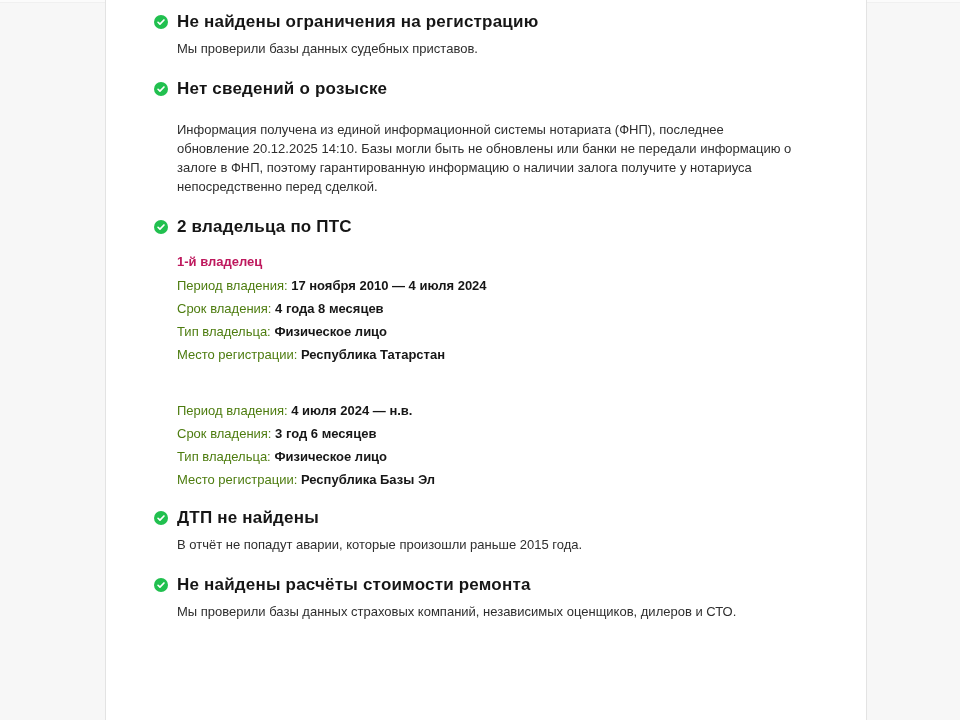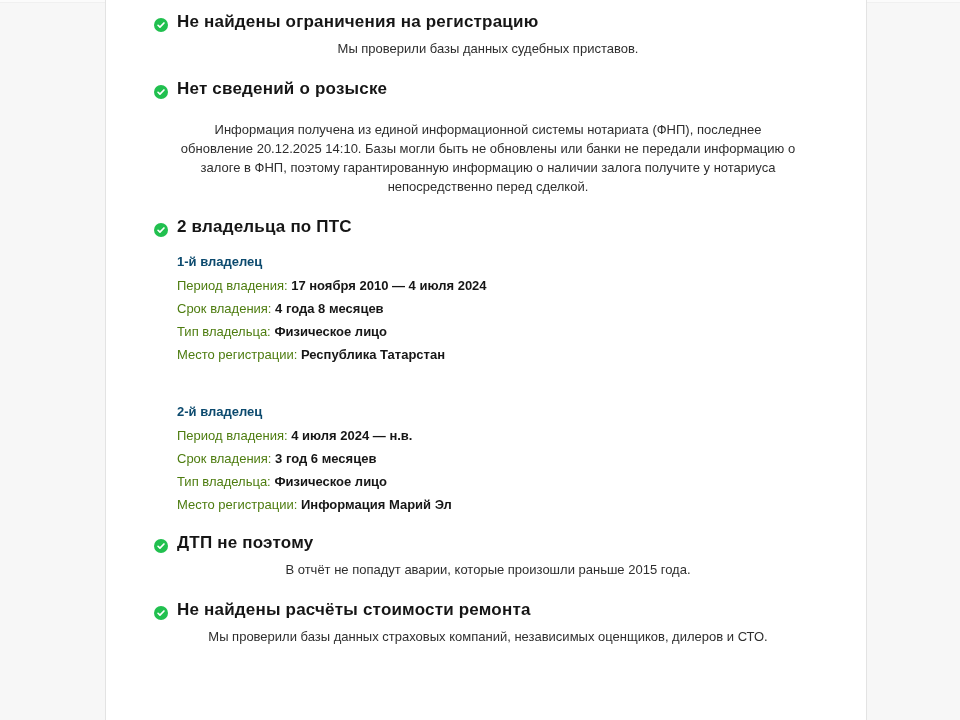--- a/index.html
+++ b/index.html
@@ -15,35 +15,35 @@
     background:#fbfbfb; border-bottom:1px solid #f0f0f0;
   }
   .report-panel {
     position:absolute; left:105px; top:0; width:762px; height:720px;
     background:#ffffff;
     border-left:1px solid #e3e3e3;
     border-right:1px solid #e3e3e3;
     padding:12px 48px 0 48px;
   }
   .section { margin-bottom:21px; }
-  .section-head { display:flex; align-items:flex-end; }
+  .section-head { display:flex; align-items:flex-start; }
   .check-icon { width:14px; height:14px; flex:none; margin-top:3px; margin-right:9px; }
   .check-icon svg { display:block; width:14px; height:14px; }
   .section-title {
     font-size:17px; font-weight:bold; color:#161616;
     line-height:20px; letter-spacing:0.2px;
   }
   .section-body { padding-left:23px; }
   .section-desc {
     margin-top:7px; font-size:13px; line-height:19px;
-    color:#2e2e2e; max-width:622px;text-align:center;
+    color:#2e2e2e; max-width:622px;
   }
   .owner-block { margin-top:17px; }
   .owner-block.second { margin-top:42px; }
-  .owner-name { font-size:13px; font-weight:bold; color:#0c4a6e; line-height:16px; }
+  .owner-name { font-size:13px; font-weight:bold; color:#be185d; line-height:16px; }
   .owner-row { margin-top:9px; font-size:13px; line-height:14px; }
   .owner-label { color:#4d7c0f; }
   .owner-value { color:#161616; font-weight:bold; }
 </style>
 </head>
 <body>
 
 <div class="top-strip"></div>
 
 <div class="report-panel">
@@ -107,51 +107,50 @@
           <span class="owner-label">Тип владельца:</span>
           <span class="owner-value">Физическое лицо</span>
         </div>
         <div class="owner-row">
           <span class="owner-label">Место регистрации:</span>
           <span class="owner-value">Республика Татарстан</span>
         </div>
       </div>
 
       <div class="owner-block second">
-        <div class="owner-name">2-й владелец</div>
         <div class="owner-row">
           <span class="owner-label">Период владения:</span>
           <span class="owner-value">4 июля 2024 — н.в.</span>
         </div>
         <div class="owner-row">
           <span class="owner-label">Срок владения:</span>
           <span class="owner-value">3 год 6 месяцев</span>
         </div>
         <div class="owner-row">
           <span class="owner-label">Тип владельца:</span>
           <span class="owner-value">Физическое лицо</span>
         </div>
         <div class="owner-row">
           <span class="owner-label">Место регистрации:</span>
-          <span class="owner-value">Информация Марий Эл</span>
+          <span class="owner-value">Республика Базы Эл</span>
         </div>
       </div>
 
     </div>
   </div>
 
   <div class="section">
     <div class="section-head">
       <span class="check-icon">
         <svg viewBox="0 0 16 16">
             <circle cx="8" cy="8" r="8" fill="#21c04f"></circle>
             <path d="M4.6 8.3l2.2 2.2 4.6-4.8" stroke="#fff" stroke-width="1.9" fill="none" stroke-linecap="round" stroke-linejoin="round"></path>
           </svg>
       </span>
-      <div class="section-title">ДТП не поэтому</div>
+      <div class="section-title">ДТП не найдены</div>
     </div>
     <div class="section-body">
       <div class="section-desc">В отчёт не попадут аварии, которые произошли раньше 2015 года.</div>
     </div>
   </div>
 
   <div class="section">
     <div class="section-head">
       <span class="check-icon">
         <svg viewBox="0 0 16 16">

